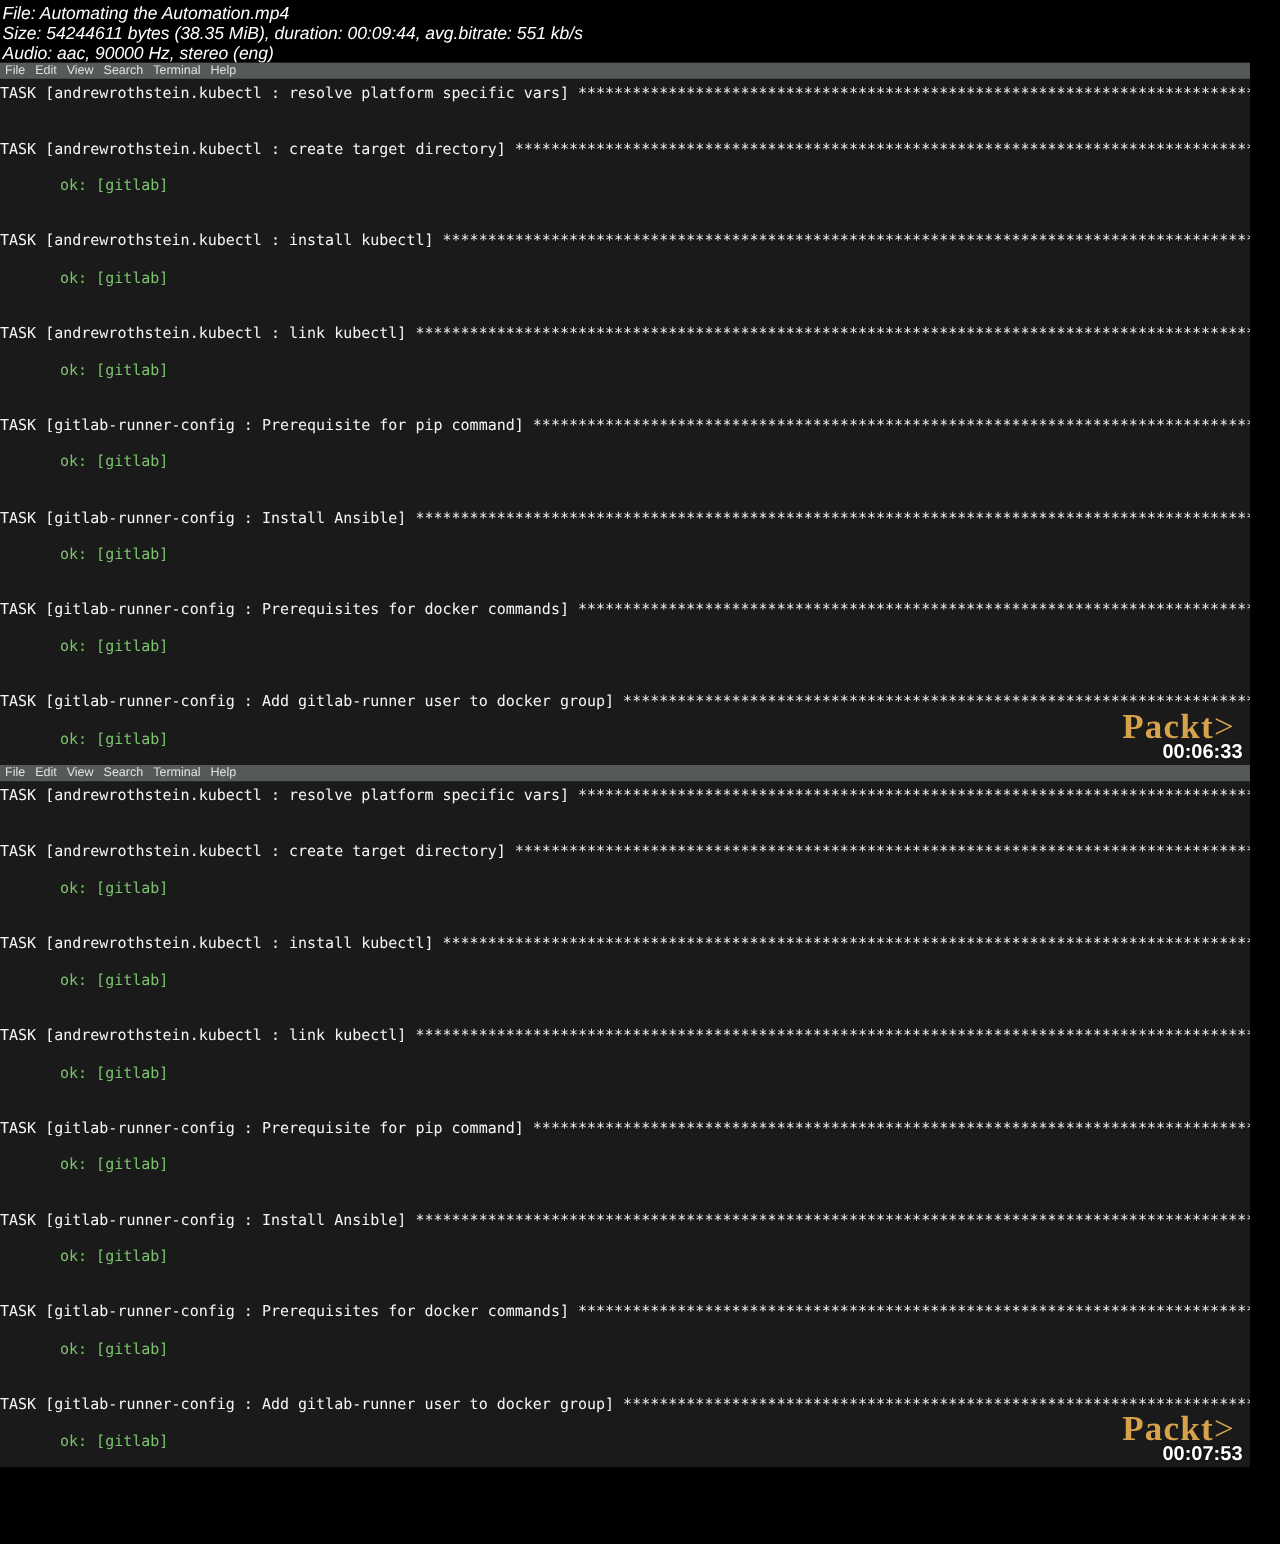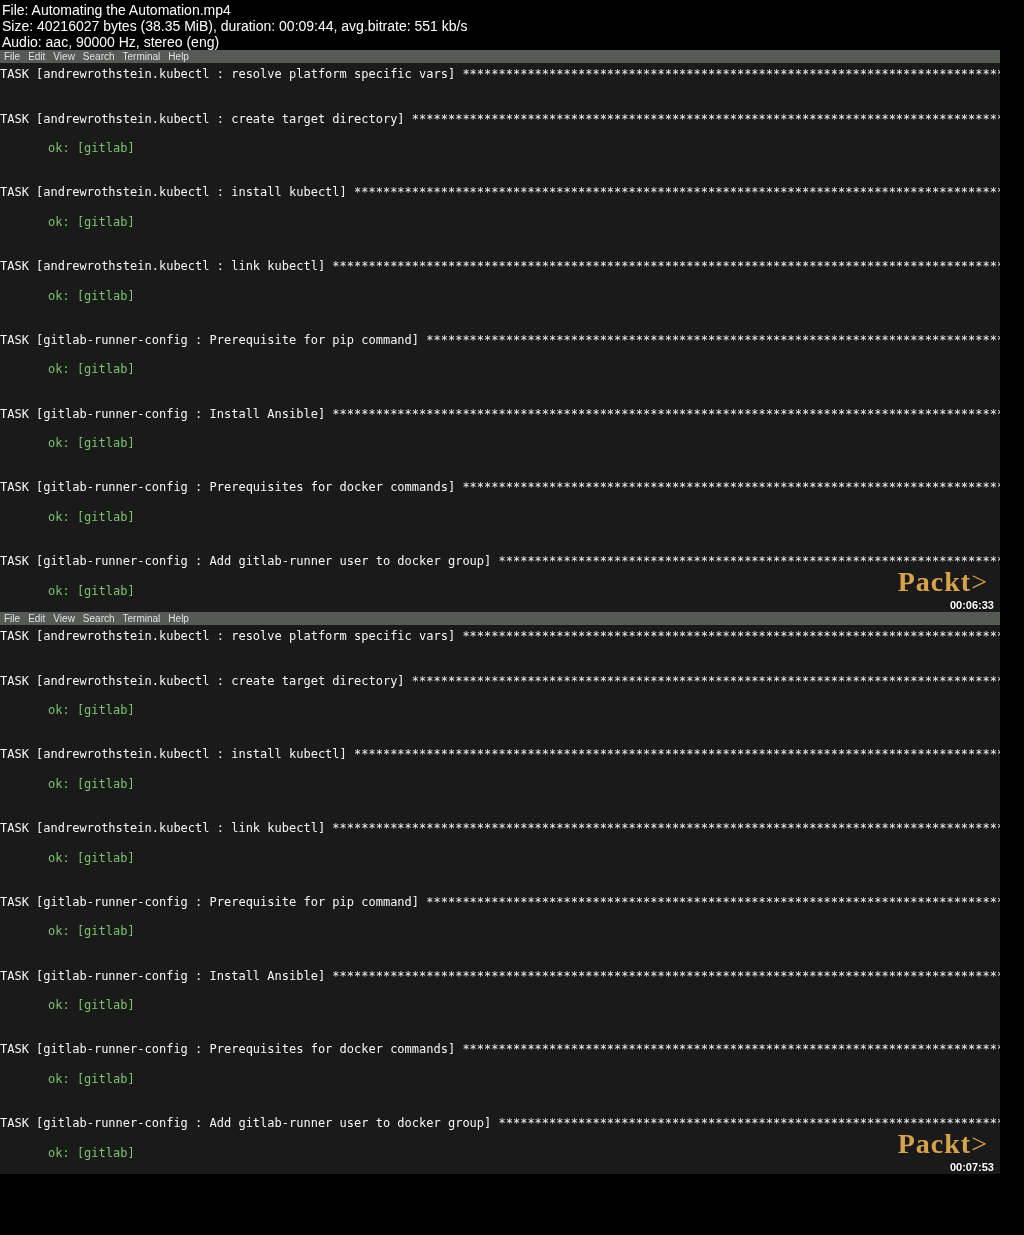--- a/index.html
+++ b/index.html
@@ -1,34 +1,34 @@
 <!DOCTYPE html>
 <html><head>
 <meta charset="utf-8">
 <style>
   * { margin:0; padding:0; box-sizing:border-box; }
   html,body { width:1024px; background:#000; font-family:"DejaVu Sans Mono","Courier New",monospace; overflow:hidden; }
-  .header { color:#fff; font-family:Arial,Helvetica,sans-serif; font-size:14px; line-height:1.15; padding:2px 2px 0 2px; background:#000; }
+  .header { color:#fff; font-family:Arial,Helvetica,sans-serif; font-size:14px; line-height:1.15; padding:2px 2px 0 2px; background:#000;font-style:italic; }
   .thumb { position:relative; width:1000px; height:562px; background:#1a1a1a; overflow:hidden; }
   .menubar { display:flex; gap:8px; font-family:Arial,sans-serif; font-size:10px; color:#e0e0e0; background:#555a56; padding:1px 4px; }
   .menubar span { cursor:default; }
   .term { padding:4px 0 0 0; font-size:12px; line-height:1.23; white-space:pre; color:#e8e8e8; }
   .line { display:block; }
   .task { color:#f5f5f5; }
   .ok   { color:#7cc36e;margin-left:48px; }
   .logo { position:absolute; right:12px; bottom:14px; font-family:Georgia,serif; font-weight:bold; font-size:28px; color:#d6a24a; letter-spacing:1px; }
   .logo .gt { font-weight:normal; }
-  .ts { position:absolute; right:6px; bottom:1px; font-family:Arial,sans-serif; font-size:11px; font-weight:bold; color:#fff; text-shadow:0 0 2px #000; }
+  .ts { position:absolute; right:6px; bottom:1px; font-family:Arial,sans-serif; font-size:16px; font-weight:bold; color:#fff; text-shadow:0 0 2px #000; }
 </style>
 </head>
 <body>
 
 <div class="header">
   <div>File: Automating the Automation.mp4</div>
-  <div>Size: 40216027 bytes (38.35 MiB), duration: 00:09:44, avg.bitrate: 551 kb/s</div>
+  <div>Size: 54244611 bytes (38.35 MiB), duration: 00:09:44, avg.bitrate: 551 kb/s</div>
   <div>Audio: aac, 90000 Hz, stereo (eng)</div>
 </div>
 
 <div class="thumb">
   <div class="menubar">
     <span>File</span>
     <span>Edit</span>
     <span>View</span>
     <span>Search</span>
     <span>Terminal</span>

